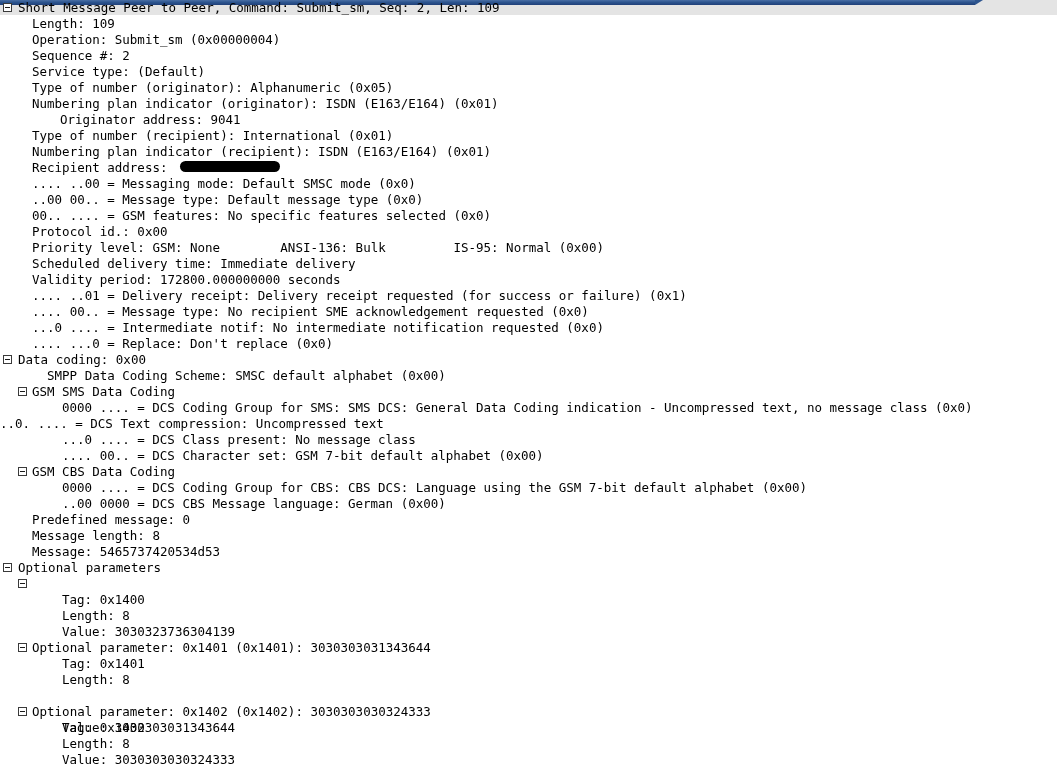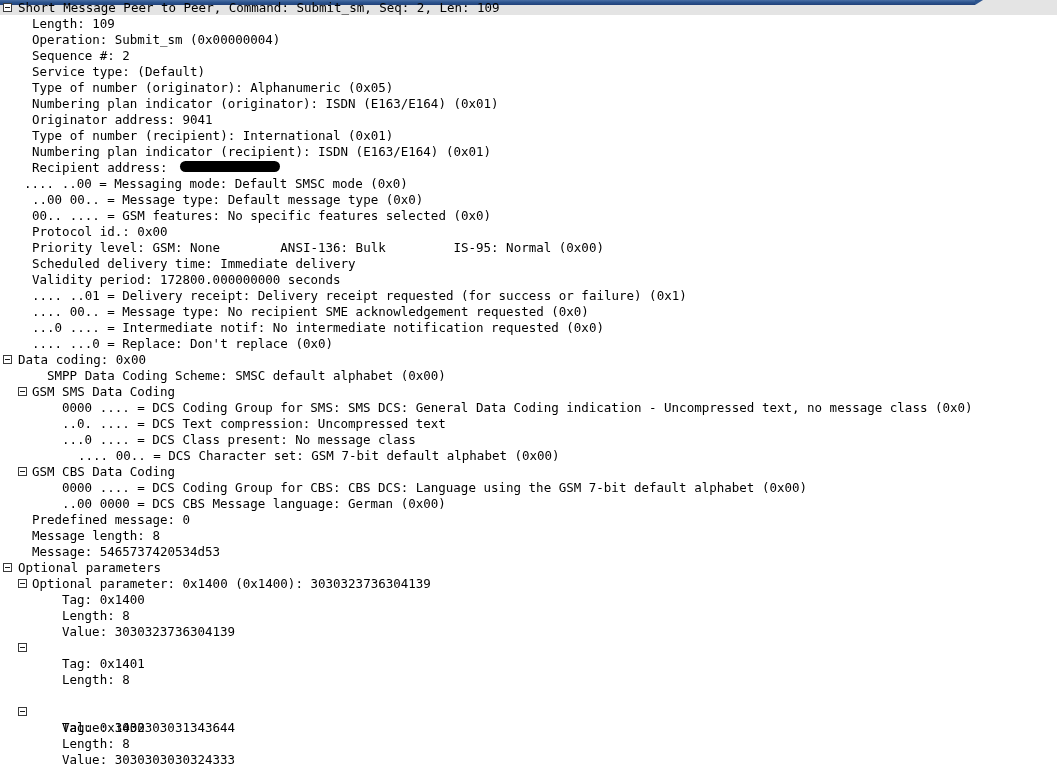--- a/index.html
+++ b/index.html
@@ -104,57 +104,57 @@
   <div class="titlebar-strip"></div>
 
   <div id="rows-host">
       <div class="row" style="top: 0px;"><span class="expander" style="left: 3px;"></span><span class="label" style="margin-left: 18px;">Short Message Peer to Peer, Command: Submit_sm, Seq: 2, Len: 109</span></div>
       <div class="row" style="top: 16px;"><span class="label" style="margin-left: 32px;">Length: 109</span></div>
       <div class="row" style="top: 32px;"><span class="label" style="margin-left: 32px;">Operation: Submit_sm (0x00000004)</span></div>
       <div class="row" style="top: 48px;"><span class="label" style="margin-left: 32px;">Sequence #: 2</span></div>
       <div class="row" style="top: 64px;"><span class="label" style="margin-left: 32px;">Service type: (Default)</span></div>
       <div class="row" style="top: 80px;"><span class="label" style="margin-left: 32px;">Type of number (originator): Alphanumeric (0x05)</span></div>
       <div class="row" style="top: 96px;"><span class="label" style="margin-left: 32px;">Numbering plan indicator (originator): ISDN (E163/E164) (0x01)</span></div>
-      <div class="row" style="top: 112px;"><span class="label" style="margin-left: 32px;">Originator address: 9041</span></div>
+      <div class="row" style="top: 112px; margin-left: 28px;"><span class="label" style="margin-left: 32px;">Originator address: 9041</span></div>
       <div class="row" style="top: 128px;"><span class="label" style="margin-left: 32px;">Type of number (recipient): International (0x01)</span></div>
       <div class="row" style="top: 144px;"><span class="label" style="margin-left: 32px;">Numbering plan indicator (recipient): ISDN (E163/E164) (0x01)</span></div>
       <div class="row" style="top: 160px;"><span class="label" style="margin-left: 32px;">Recipient address: </span></div>
-      <div class="row" style="top: 176px;"><span class="label" style="margin-left: 24px;">.... ..00 = Messaging mode: Default SMSC mode (0x0)</span></div>
+      <div class="row" style="top: 176px;"><span class="label" style="margin-left: 32px;">.... ..00 = Messaging mode: Default SMSC mode (0x0)</span></div>
       <div class="row" style="top: 192px;"><span class="label" style="margin-left: 32px;">..00 00.. = Message type: Default message type (0x0)</span></div>
       <div class="row" style="top: 208px;"><span class="label" style="margin-left: 32px;">00.. .... = GSM features: No specific features selected (0x0)</span></div>
       <div class="row" style="top: 224px;"><span class="label" style="margin-left: 32px;">Protocol id.: 0x00</span></div>
       <div class="row" style="top: 240px;"><span class="label" style="margin-left: 32px;">Priority level: GSM: None        ANSI-136: Bulk         IS-95: Normal (0x00)</span></div>
       <div class="row" style="top: 256px;"><span class="label" style="margin-left: 32px; text-align: center;">Scheduled delivery time: Immediate delivery</span></div>
       <div class="row" style="top: 272px;"><span class="label" style="margin-left: 32px;">Validity period: 172800.000000000 seconds</span></div>
       <div class="row" style="top: 288px;"><span class="label" style="margin-left: 32px;">.... ..01 = Delivery receipt: Delivery receipt requested (for success or failure) (0x1)</span></div>
       <div class="row" style="top: 304px;"><span class="label" style="margin-left: 32px;">.... 00.. = Message type: No recipient SME acknowledgement requested (0x0)</span></div>
       <div class="row" style="top: 320px;"><span class="label" style="margin-left: 32px;">...0 .... = Intermediate notif: No intermediate notification requested (0x0)</span></div>
       <div class="row" style="top: 336px;"><span class="label" style="margin-left: 32px;">.... ...0 = Replace: Don't replace (0x0)</span></div>
       <div class="row" style="top: 352px;"><span class="expander" style="left: 3px;"></span><span class="label" style="margin-left: 18px;">Data coding: 0x00</span></div>
       <div class="row" style="top: 368px;"><span class="label" style="margin-left: 47px;">SMPP Data Coding Scheme: SMSC default alphabet (0x00)</span></div>
       <div class="row" style="top: 384px;"><span class="expander" style="left: 18px;"></span><span class="label" style="margin-left: 32px;">GSM SMS Data Coding</span></div>
       <div class="row" style="top: 400px;"><span class="label" style="margin-left: 62px;">0000 .... = DCS Coding Group for SMS: SMS DCS: General Data Coding indication - Uncompressed text, no message class (0x0)</span></div>
-      <div class="row" style="top: 416px;"><span class="label" style="margin-left: 62px;">..0. .... = DCS Text compression: Uncompressed text</span></div>
+      <div class="row" style="top: 416px;"><span class="label" style="">..0. .... = DCS Text compression: Uncompressed text</span></div>
       <div class="row" style="top: 432px;"><span class="label" style="margin-left: 62px;">...0 .... = DCS Class present: No message class</span></div>
-      <div class="row" style="top: 448px;"><span class="label" style="margin-left: 78px;">.... 00.. = DCS Character set: GSM 7-bit default alphabet (0x00)</span></div>
+      <div class="row" style="top: 448px;"><span class="label" style="margin-left: 62px;">.... 00.. = DCS Character set: GSM 7-bit default alphabet (0x00)</span></div>
       <div class="row" style="top: 464px;"><span class="expander" style="left: 18px;"></span><span class="label" style="margin-left: 32px;">GSM CBS Data Coding</span></div>
       <div class="row" style="top: 480px;"><span class="label" style="margin-left: 62px;">0000 .... = DCS Coding Group for CBS: CBS DCS: Language using the GSM 7-bit default alphabet (0x00)</span></div>
       <div class="row" style="top: 496px;"><span class="label" style="margin-left: 62px;">..00 0000 = DCS CBS Message language: German (0x00)</span></div>
       <div class="row" style="top: 512px;"><span class="label" style="margin-left: 32px;">Predefined message: 0</span></div>
       <div class="row" style="top: 528px;"><span class="label" style="margin-left: 32px;">Message length: 8</span></div>
       <div class="row" style="top: 544px;"><span class="label" style="margin-left: 32px;">Message: 5465737420534d53</span></div>
       <div class="row" style="top: 560px;"><span class="expander" style="left: 3px;"></span><span class="label" style="margin-left: 18px;">Optional parameters</span></div>
-      <div class="row" style="top: 576px;"><span class="expander" style="left: 18px;"></span><span class="label" style="margin-left: 32px;">Optional parameter: 0x1400 (0x1400): 3030323736304139</span></div>
+      <div class="row" style="top: 576px;"><span class="expander" style="left: 18px;"></span></div>
       <div class="row" style="top: 592px;"><span class="label" style="margin-left: 62px;">Tag: 0x1400</span></div>
       <div class="row" style="top: 608px;"><span class="label" style="margin-left: 62px;">Length: 8</span></div>
       <div class="row" style="top: 624px;"><span class="label" style="margin-left: 62px;">Value: 3030323736304139</span></div>
-      <div class="row" style="top: 640px;"><span class="expander" style="left: 18px;"></span></div>
+      <div class="row" style="top: 640px;"><span class="expander" style="left: 18px;"></span><span class="label" style="margin-left: 32px;">Optional parameter: 0x1401 (0x1401): 3030303031343644</span></div>
       <div class="row" style="top: 656px;"><span class="label" style="margin-left: 62px;">Tag: 0x1401</span></div>
       <div class="row" style="top: 672px;"><span class="label" style="margin-left: 62px;">Length: 8</span></div>
       <div class="row" style="top: 720px;"><span class="label" style="margin-left: 62px;">Value: 3030303031343644</span></div>
-      <div class="row" style="top: 704px;"><span class="expander" style="left: 18px;"></span></div>
+      <div class="row" style="top: 704px;"><span class="expander" style="left: 18px;"></span><span class="label" style="margin-left: 32px;">Optional parameter: 0x1402 (0x1402): 3030303030324333</span></div>
       <div class="row" style="top: 720px;"><span class="label" style="margin-left: 62px;">Tag: 0x1402</span></div>
       <div class="row" style="top: 736px;"><span class="label" style="margin-left: 62px;">Length: 8</span></div>
       <div class="row" style="top: 752px;"><span class="label" style="margin-left: 62px;">Value: 3030303030324333</span></div>
     </div>
 
 <div class="redaction" style="left: 180px; top: 161px; width: 100px; height: 11px; background: rgb(0, 0, 0);"></div>
   </div>
 
 </body></html>

